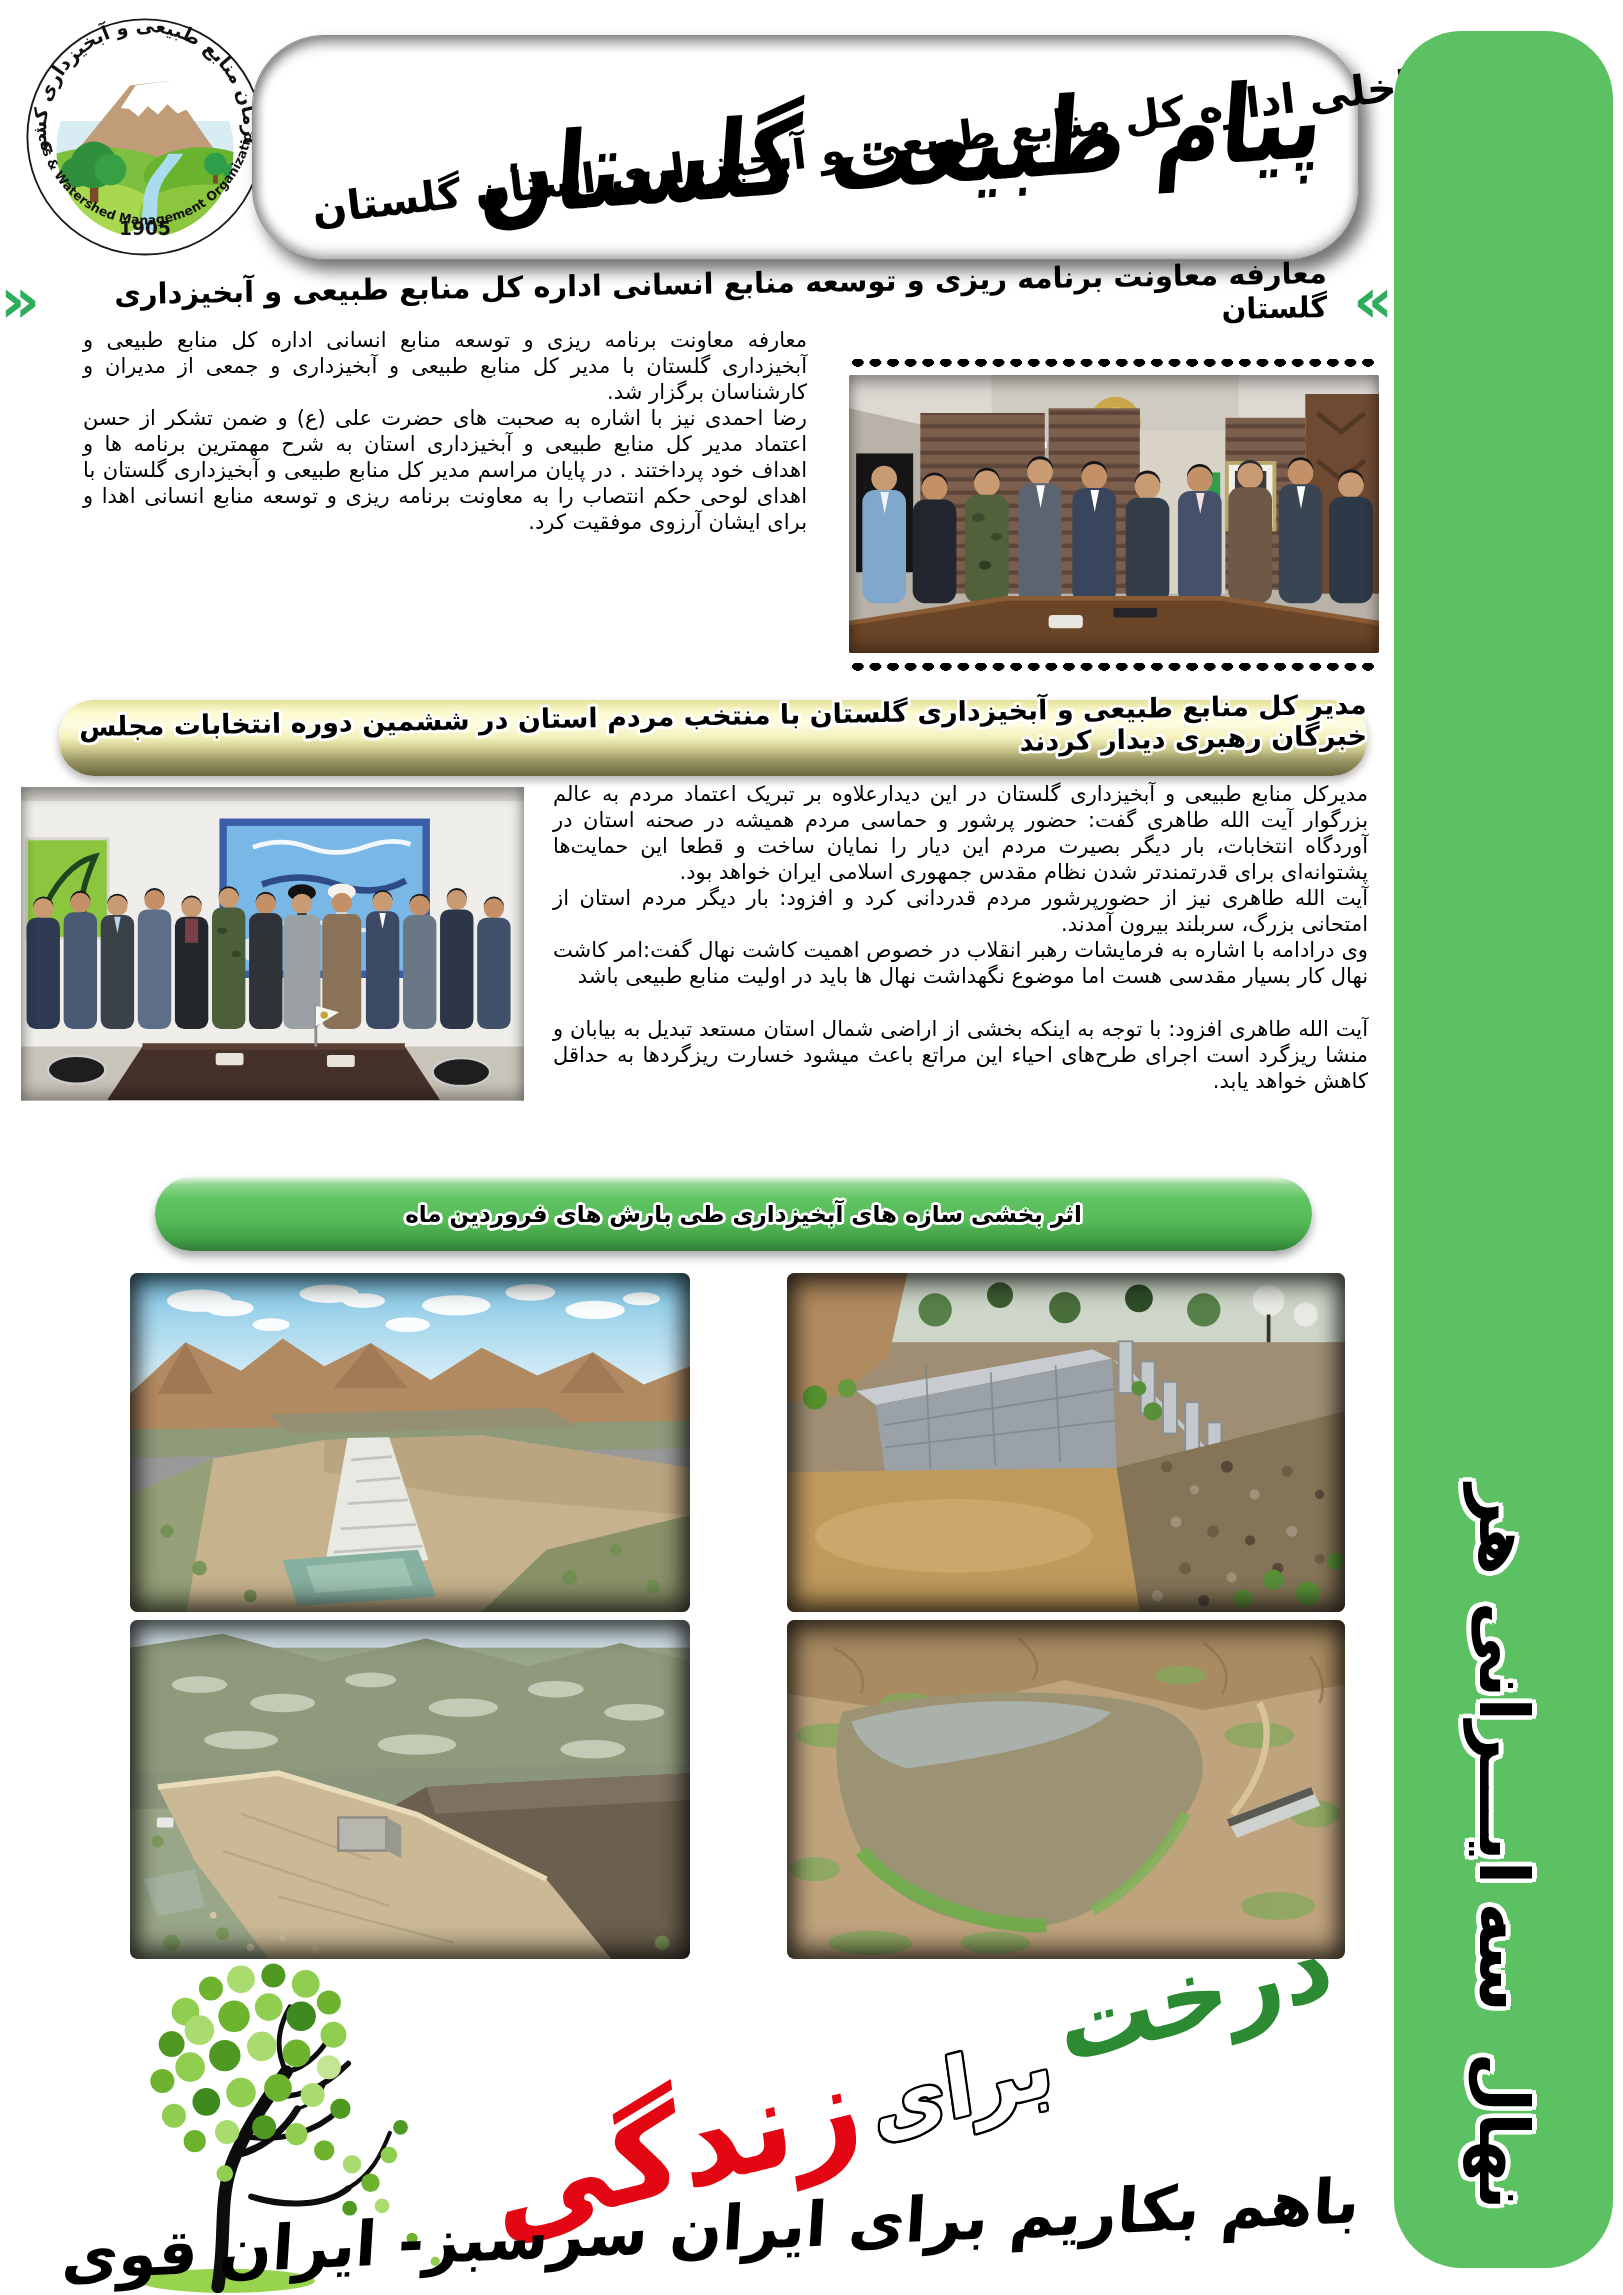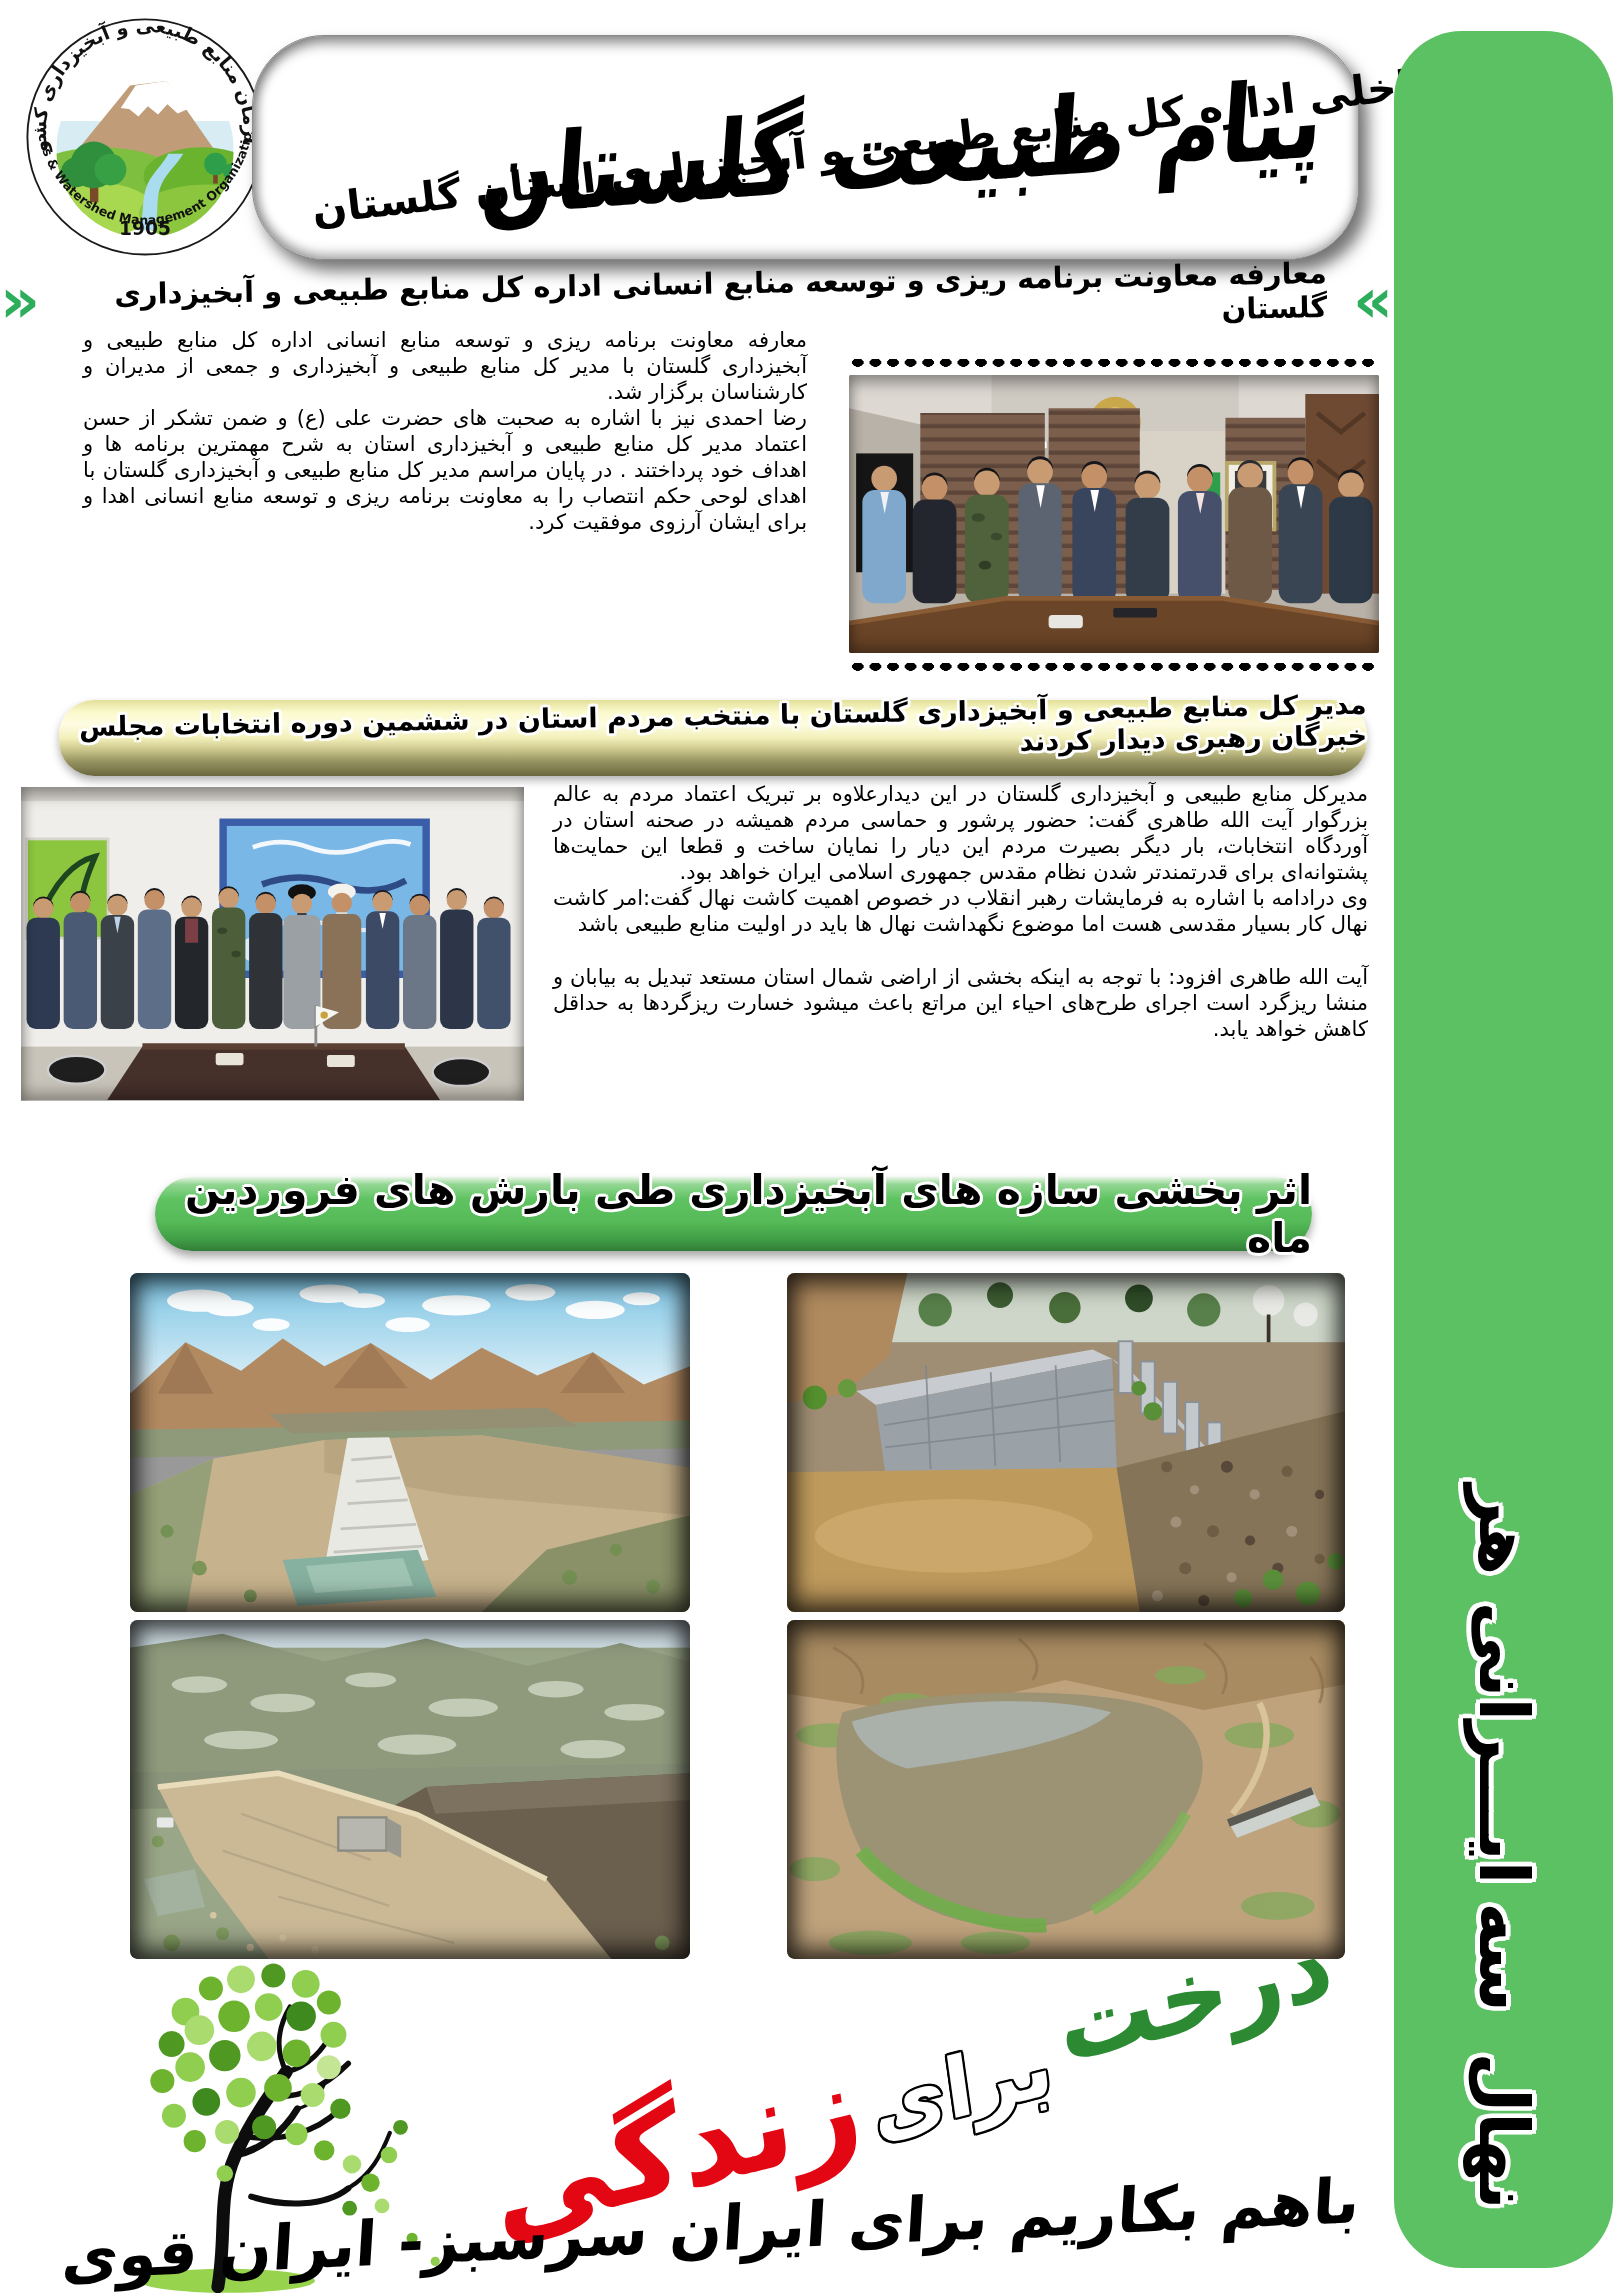--- a/index.html
+++ b/index.html
@@ -49,21 +49,21 @@
   .photo-frame2 { width:503px; height:314px; margin-top:5.6px; flex:none; overflow:hidden; position:relative; }
   .a2-text { flex:1; direction:rtl; text-align:justify; font-size:21px; line-height:26px; color:#000; }
   .a2-text p { margin:0; }
   .a2-text p.p-gap { margin-bottom:27px; }
 
   
   .headline3 { position:absolute; top:1177px; left:155px; width:1157px; height:74px; border-radius:38px;
     background:linear-gradient(180deg,#eaf6e8 0%, #93d693 10%, #5ec360 30%, #55ba57 60%, #419f46 84%, #327c38 100%);
     box-shadow:0 5.6px 9.3px rgba(0,0,0,.35);
     display:flex; align-items:center; justify-content:center; }
-  .h3-text { font-size:41px; font-weight:800; color:#000; direction:rtl;margin-left:20px; }
+  .h3-text { font-size:23px; font-weight:800; color:#000; direction:rtl;margin-left:20px; }
   .halo-w { text-shadow:2.8px 0 0 #fff,-2.8px 0 0 #fff,0 2.8px 0 #fff,0 -2.8px 0 #fff,2.3px 2.3px 0 #fff,-2.3px -2.3px 0 #fff,2.3px -2.3px 0 #fff,-2.3px 2.3px 0 #fff; }
 
   
   .photo-grid { position:absolute; top:1273px; left:130px; width:1215px; display:grid;
     grid-template-columns:560px 558px; column-gap:97px; row-gap:8.3px; }
   .ph { height:339px; border-radius:7.4px; overflow:hidden; position:relative; background:#999; }
   .ph::after { content:""; position:absolute; inset:0; border-radius:7.4px;
     box-shadow: inset 0 13px 22px rgba(0,0,0,.55), inset 0 -13px 22px rgba(0,0,0,.5),
                 inset 12px 0 18.5px rgba(10,10,10,.28), inset -12px 0 18.5px rgba(10,10,10,.28); }
   .ph svg { display:block; width:100%; height:100%; }
@@ -360,20 +360,21 @@
           <line x1="636" y1="470" x2="636" y2="560" stroke="#8a8a8a" stroke-width="6"></line>
           <polygon points="636,472 686,486 636,516" fill="#f6f6f2"></polygon>
             <circle cx="654" cy="492" r="8" fill="#caa23c"></circle>
         </g>
         <rect x="420" y="574" width="60" height="26" rx="5" fill="#e8e4da"></rect>
         <rect x="660" y="578" width="60" height="26" rx="5" fill="#e8e4da"></rect>
       </svg>
     </figure>
     <div class="a2-text">
       <p>مدیرکل منابع طبیعی و آبخیزداری گلستان در این دیدارعلاوه بر تبریک اعتماد مردم به عالم بزرگوار  آیت الله طاهری گفت: حضور پرشور و حماسی مردم همیشه در صحنه استان در آوردگاه انتخابات، بار دیگر بصیرت مردم این دیار را نمایان ساخت و قطعا این حمایت‌ها پشتوانه‌ای برای قدرتمندتر شدن نظام مقدس جمهوری اسلامی ایران خواهد بود.</p>
+      <p>آیت الله طاهری نیز از حضورپرشور مردم قدردانی کرد و افزود: بار دیگر مردم استان از امتحانی بزرگ، سربلند بیرون آمدند.</p>
       <p class="p-gap">وی درادامه با اشاره به فرمایشات رهبر انقلاب در خصوص اهمیت کاشت نهال گفت:امر کاشت نهال کار بسیار مقدسی هست اما موضوع نگهداشت نهال ها باید در اولیت منابع طبیعی باشد</p>
       <p>آیت الله طاهری افزود: با توجه به اینکه بخشی از اراضی شمال استان مستعد تبدیل به بیابان و منشا ریزگرد است اجرای طرح‌های احیاء این مراتع باعث میشود خسارت ریزگردها به حداقل کاهش خواهد یابد.</p>
     </div>
   </section>
 
   <div class="headline3">
     <span class="h3-text halo-w">اثر بخشی سازه های آبخیزداری طی بارش های فروردین ماه</span>
   </div>
 
   <div class="photo-grid">

